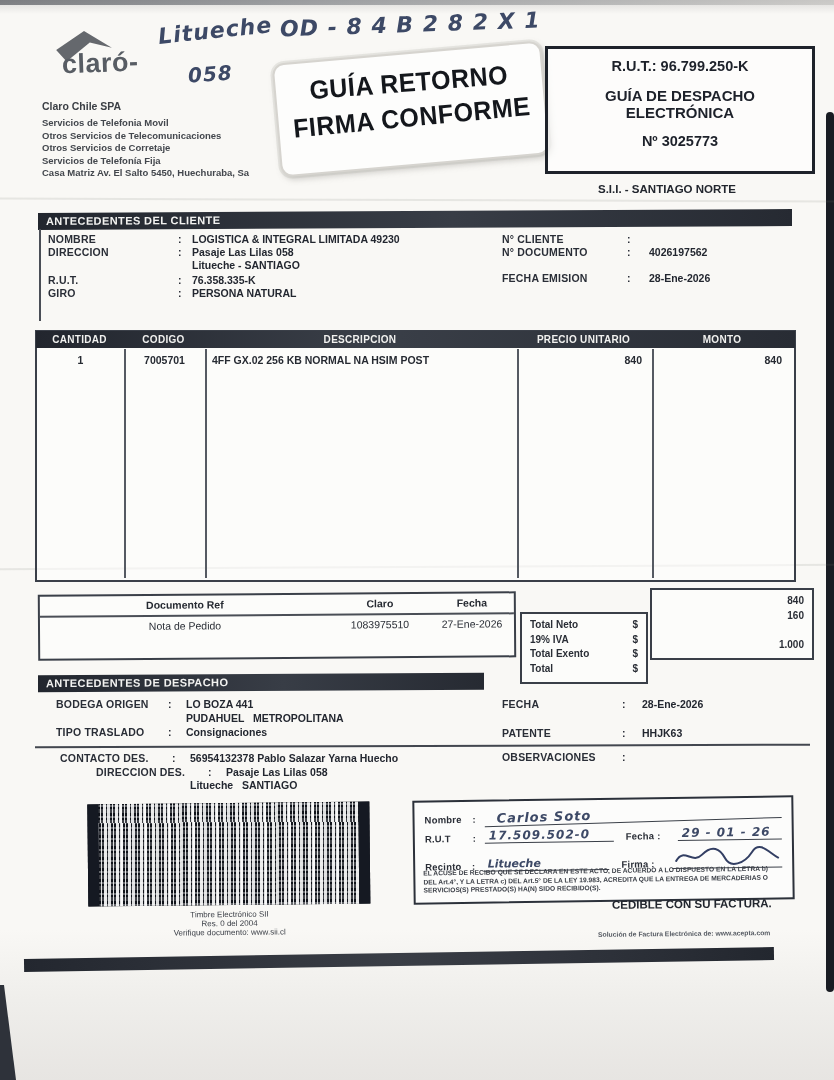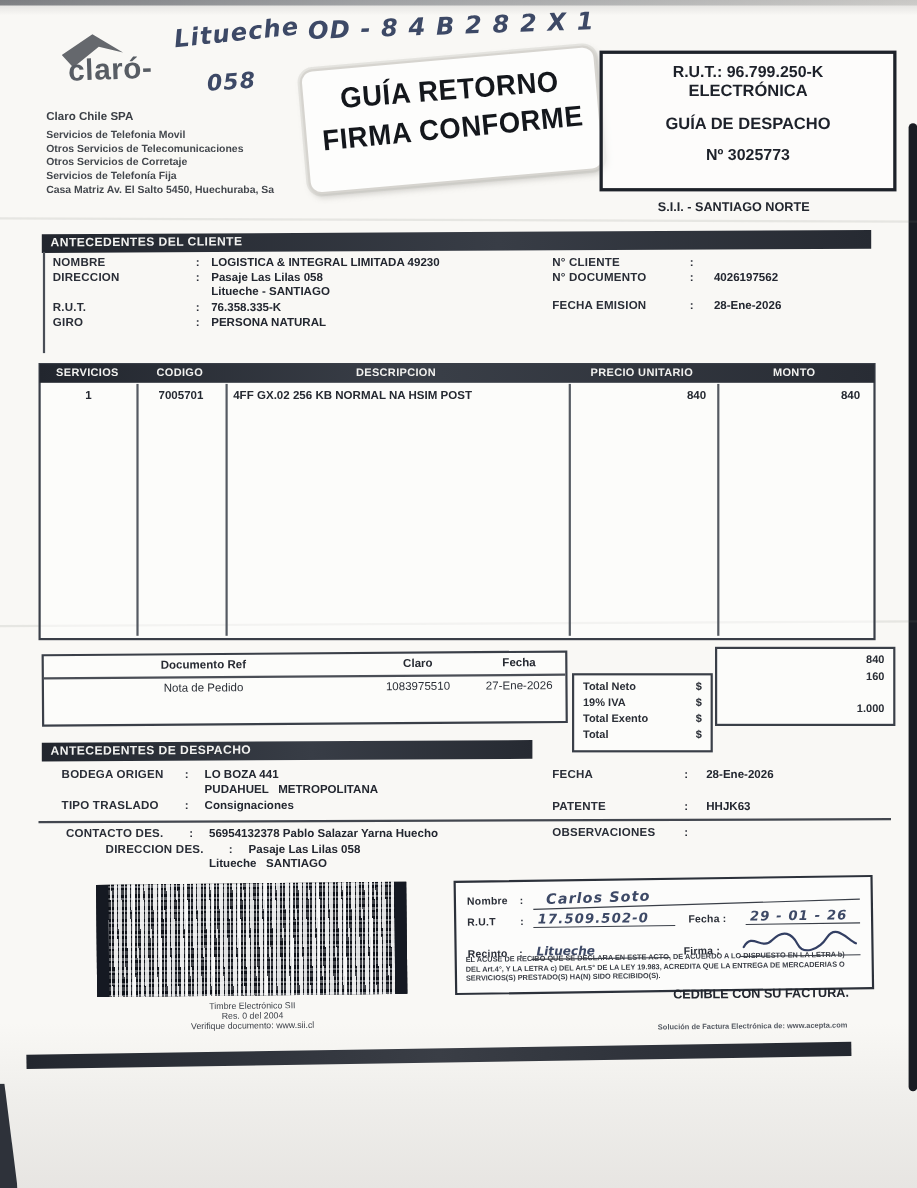--- a/index.html
+++ b/index.html
@@ -55,22 +55,22 @@
   <div class="abs hand" style="left:280px;top:12px;font-size:22px;transform:rotate(-2deg);">OD - 8 4 B 2 8 2 X 1</div>
   <div class="abs hand" style="left:188px;top:62px;font-size:20px;transform:rotate(-4deg);">058</div>
 
   <div class="abs" style="left:276px;top:52px;width:266px;height:110px;background:#fdfdfc;border:2px solid #d6d4cf;border-radius:12px;transform:rotate(-5deg);box-shadow:0 0 0 2px rgba(180,178,172,.25), 2px 3px 6px rgba(120,118,112,.35);text-align:center;">
     <div style="margin-top:14px;font-size:25px;font-weight:900;color:#14171c;letter-spacing:.5px;transform:scaleY(1.05) rotate(.5deg);">GUÍA RETORNO</div>
     <div style="margin-top:6px;font-size:25px;font-weight:900;color:#14171c;letter-spacing:.5px;transform:scaleY(1.05) rotate(-.5deg);">FIRMA CONFORME</div>
   </div>
 
   <div class="abs" style="left:545px;top:46px;width:264px;height:122px;border:3px solid #1e222a;background:rgba(255,255,255,.6);text-align:center;">
     <div style="margin-top:9px;font-size:14.5px;font-weight:bold;color:#1d212a;">R.U.T.: 96.799.250-K</div>
+    <div style="margin-top:13px;font-size:15px;font-weight:bold;color:#1d212a;">GUÍA DE DESPACHO</div>
     <div style="font-size:15px;font-weight:bold;color:#1d212a;">ELECTRÓNICA</div>
-    <div style="margin-top:13px;font-size:15px;font-weight:bold;color:#1d212a;">GUÍA DE DESPACHO</div>
     <div style="margin-top:12px;font-size:14.5px;font-weight:bold;color:#1d212a;">Nº 3025773</div>
   </div>
   <div class="abs" style="left:598px;top:183px;font-size:11.5px;font-weight:bold;color:#22262e;">S.I.I. - SANTIAGO NORTE</div>
 
   <div class="abs barhead" style="left:38px;top:211px;width:738px;">ANTECEDENTES DEL CLIENTE</div>
   <div class="abs" style="left:39px;top:229px;width:1.5px;height:92px;background:#4a4e56;"></div>
   <div class="abs" style="left:48px;top:233px;">
     <div style="display:flex;line-height:13px;">
       <span class="lbl" style="width:130px;">NOMBRE</span>
       <span class="colon" style="width:14px;">:</span>
@@ -109,21 +109,21 @@
     </div>
     <div style="display:flex;line-height:13px;margin-top:13px;">
       <span class="lbl" style="width:125px;">FECHA EMISION</span>
       <span class="colon" style="width:22px;">:</span>
       <span class="val">28-Ene-2026</span>
     </div>
   </div>
 
   <div class="abs boxline" style="left:35px;top:330px;width:757px;height:248px;background:rgba(255,255,255,.5);">
     <div style="position:absolute;left:-1px;top:-1px;width:759px;height:17px;background:linear-gradient(90deg,#22262e,#3a3f48 45%,#282c34);display:flex;align-items:center;color:#f1f1ef;font-size:10px;font-weight:bold;letter-spacing:.3px;">
-      <span style="width:87px;text-align:center;">SERVICIOS</span>
+      <span style="width:87px;text-align:center;">CANTIDAD</span>
       <span style="width:81px;text-align:center;">CODIGO</span>
       <span style="width:312px;text-align:center;">DESCRIPCION</span>
       <span style="width:135px;text-align:center;">PRECIO UNITARIO</span>
       <span style="width:142px;text-align:center;">MONTO</span>
     </div>
     <div style="position:absolute;left:87px;top:17px;width:1.5px;height:229px;background:#555a62;"></div>
     <div style="position:absolute;left:168px;top:17px;width:1.5px;height:229px;background:#555a62;"></div>
     <div style="position:absolute;left:480px;top:17px;width:1.5px;height:229px;background:#555a62;"></div>
     <div style="position:absolute;left:615px;top:17px;width:1.5px;height:229px;background:#555a62;"></div>
     <div style="position:absolute;left:0;top:22px;width:757px;display:flex;font-size:10.5px;font-weight:bold;color:#262a32;">

